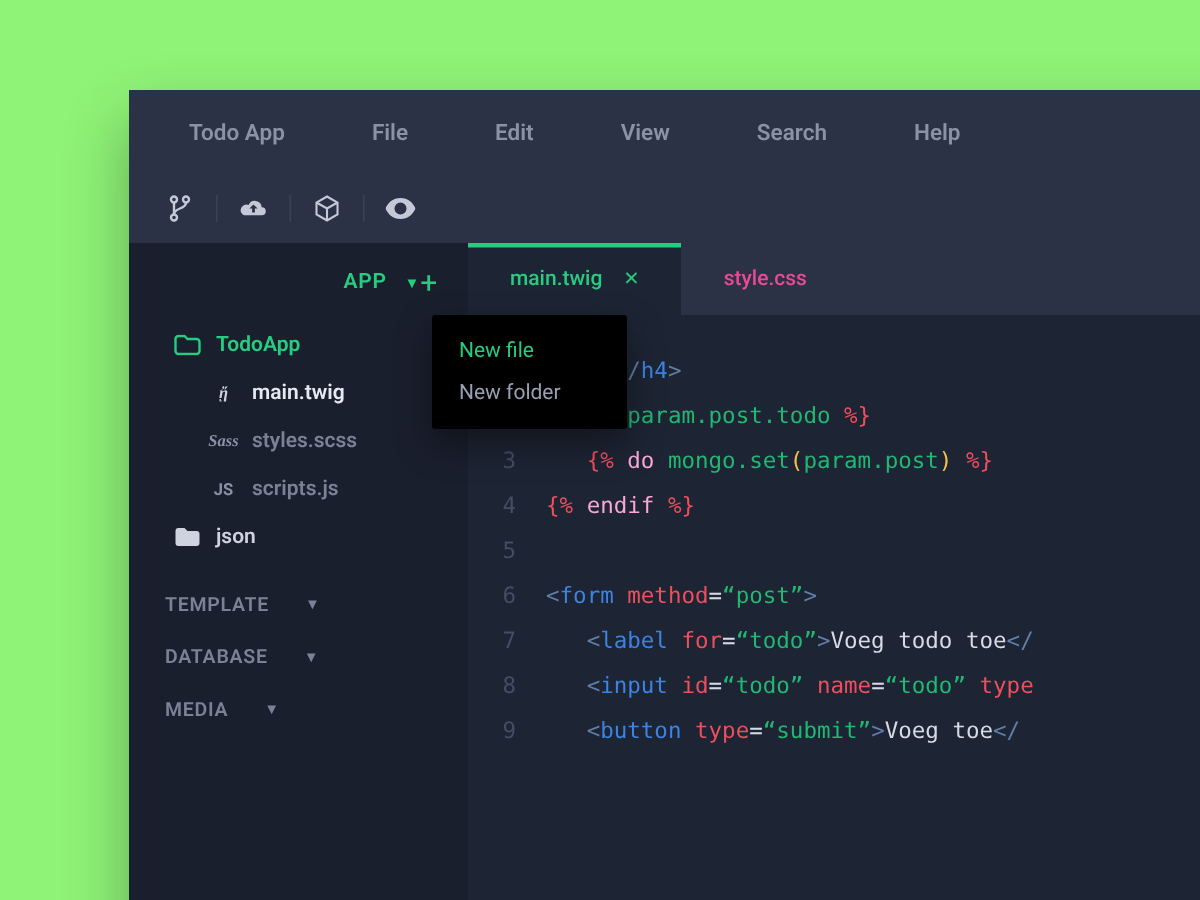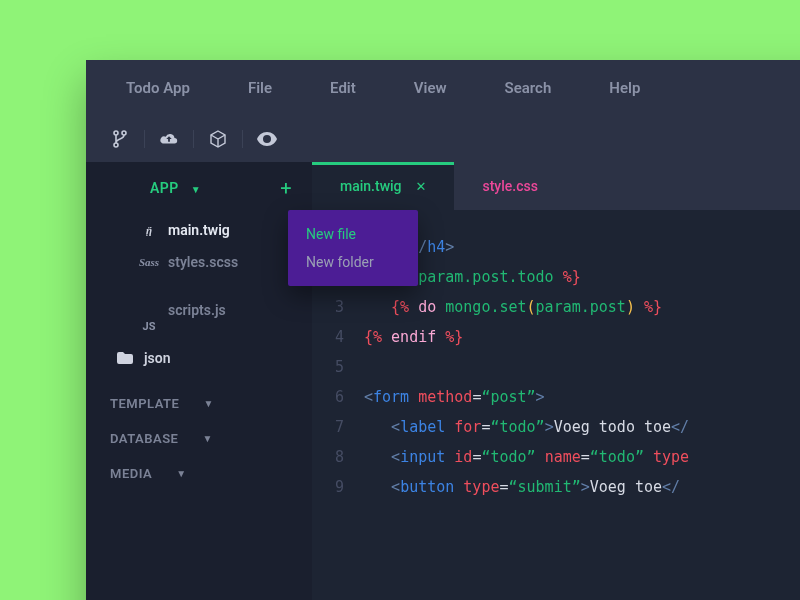--- a/index.html
+++ b/index.html
@@ -62,21 +62,21 @@
   .sidebar {
     width: 226px;
     background: #1a1f2e;
     display: flex;
     flex-direction: column;
     padding-top: 0;
   }
   .sidebar-section-header {
     display: flex;
     align-items: center;
-    justify-content: space-between;
+    justify-content: flex-end;
     padding: 14px 20px 12px 24px;
     color: #26cc7f;
     font-size: 14px;
     font-weight: 600;
     letter-spacing: 0.5px;
     margin-left: 40px;
   }
   .sidebar-section-header .chevron { margin-left: 8px; font-size: 10px; }
   .sidebar-section-header .plus { color: #26cc7f; font-size: 20px; font-weight: 400; cursor: pointer; }
   .tree { padding: 2px 0 12px 0; }
@@ -163,21 +163,21 @@
   .tk-dot    { color: #21b873; }
   .tk-paren  { color: #f6c04d; }
   .tk-attr   { color: #ef4e5d; }
   .tk-str    { color: #21b873; }
   .tk-text   { color: #d7dbe5; }
   
   .dropdown {
     position: absolute;
     left: 202px;
     top: 48px;
-    background: #4c1d95;
+    background: #000000;
     border-radius: 2px;
     box-shadow: 0 10px 24px rgba(0,0,0,0.4);
     padding: 10px 0;
     width: 130px;
     z-index: 10;
   }
   .dropdown-item {
     padding: 6px 18px;
     font-size: 14px;
     cursor: pointer;
@@ -237,31 +237,39 @@
     <div class="sidebar sidebar-wrap">
       <div class="sidebar-section-header">
         <span>
           <span>APP</span>
           <span class="chevron">▼</span>
         </span>
         <span class="plus">+</span>
       </div>
 
       <div class="tree">
+        <div class="tree-row accent">
+          <span class="file-icon">
+            <svg width="18" height="14" viewBox="0 0 18 14" fill="none" stroke="#26cc7f" stroke-width="1.6">
+              <path d="M1 3a2 2 0 012-2h4l2 2h6a2 2 0 012 2v6a2 2 0 01-2 2H3a2 2 0 01-2-2V3z"></path>
+            </svg>
+          </span>
+          <span>TodoApp</span>
+        </div>
 
         <div class="tree-row child active">
           <span class="file-icon" style="color:#cfd3df; font-style:italic; font-family:serif;">ᾔ</span>
           <span>main.twig</span>
         </div>
         <div class="tree-row child dim">
           <span class="file-icon" style="color:#8b92a7; font-style:italic; font-family:cursive;">Sass</span>
           <span>styles.scss</span>
         </div>
         <div class="tree-row child dim">
-          <span class="file-icon" style="color:#8b92a7;margin-top:32px;">JS</span>
+          <span class="file-icon" style="color:#8b92a7;">JS</span>
           <span>scripts.js</span>
         </div>
 
         <div class="tree-row dim">
           <span class="file-icon">
             <svg width="18" height="14" viewBox="0 0 18 14" fill="#cfd3df">
               <path d="M1 3a2 2 0 012-2h4l2 2h6a2 2 0 012 2v6a2 2 0 01-2 2H3a2 2 0 01-2-2V3z"></path>
             </svg>
           </span>
           <span style="color:#cfd3df;">json</span>

